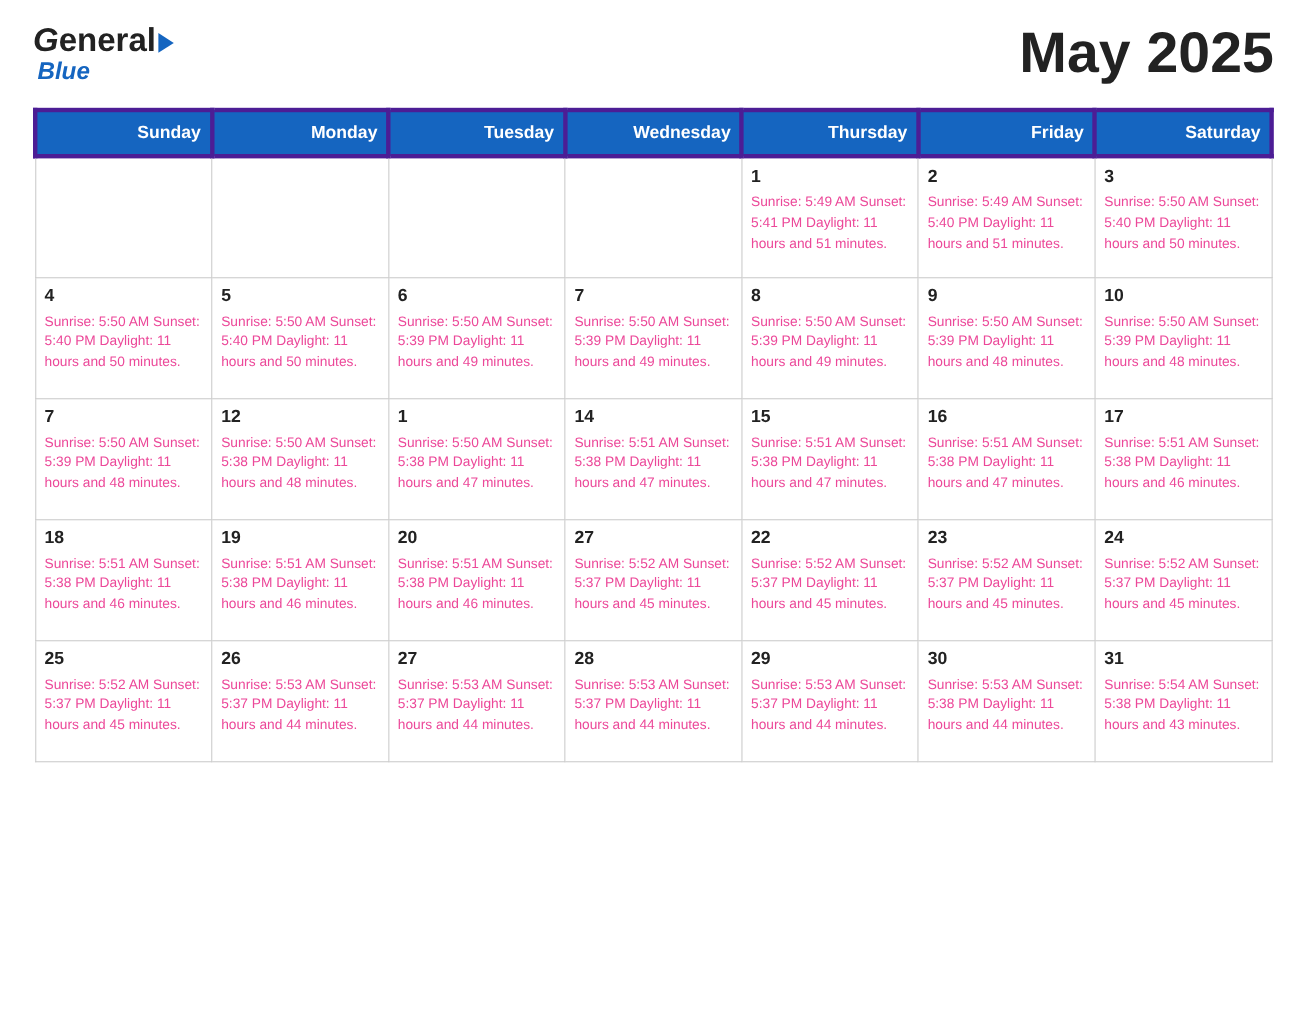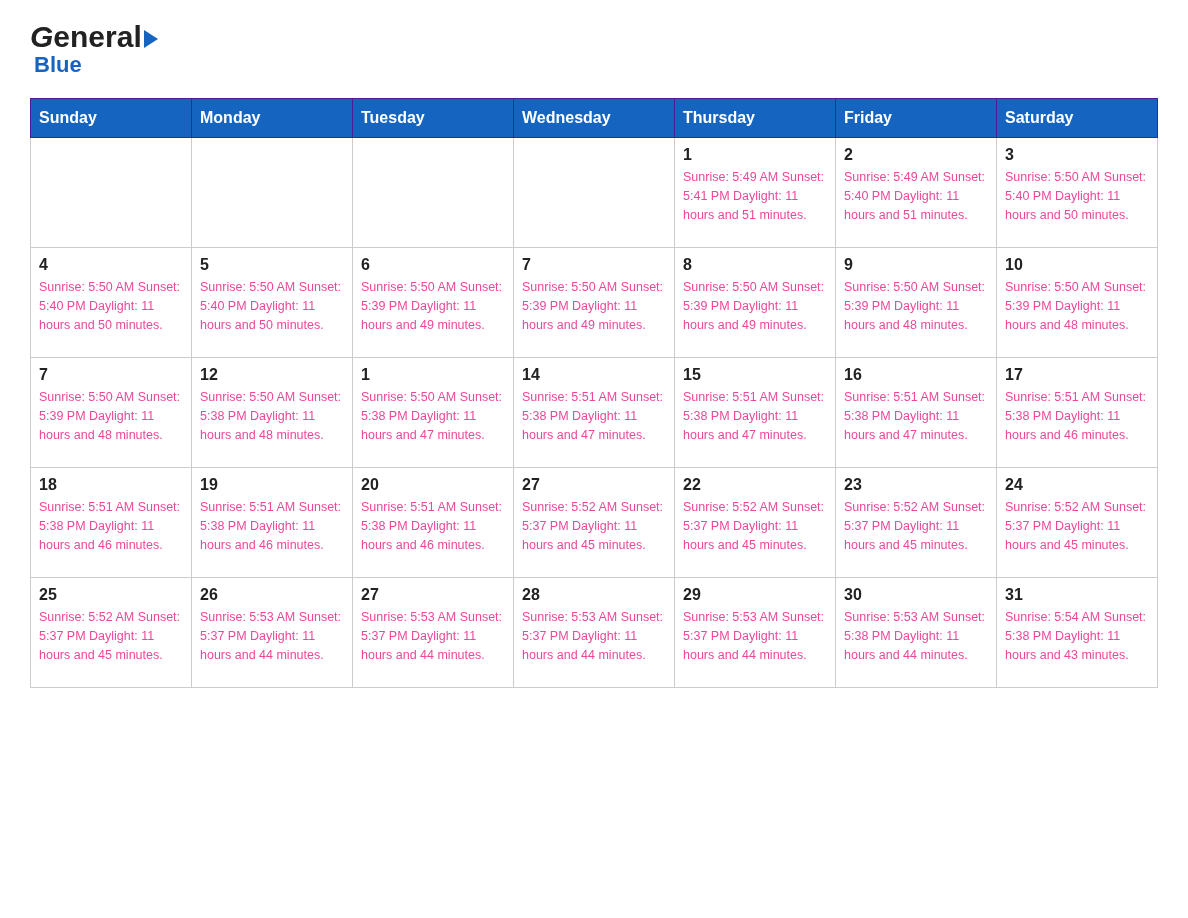--- a/index.html
+++ b/index.html
@@ -35,22 +35,22 @@
       width: 100%;
       border-collapse: collapse;
       table-layout: fixed;
     }
     .calendar th {
       background-color: #1565C0;
       color: #fff;
       font-size: 16px;
       font-weight: bold;
       padding: 10px 8px;
-      text-align: left;
-      border: 1px solid #4c1d95;
+      text-align: right;
+      border: 4px solid #4c1d95;
     }
     .calendar td {
       border: 1px solid #ccc;
       vertical-align: top;
       padding: 8px;
       height: 110px;
       width: 14.28%;
     }
     .day-number {
       font-size: 16px;
@@ -97,39 +97,41 @@
       border-left: 14px solid #1565C0;
       border-top: 9px solid transparent;
       border-bottom: 9px solid transparent;
       margin-left: 2px;
       margin-top: 4px;
     }
     .logo-bottom-row {
       font-size: 22px;
       font-weight: bold;
       color: #1565C0;
+      font-style: italic;
       margin-top: -2px;
       margin-left: 4px;
     }
   </style>
 </head>
 <body>
 
 <div class="header">
   <div class="logo-container">
     <div class="logo-main">
       <div class="logo-top-row">
         <span class="logo-g">G</span>
         <span class="logo-eneral">eneral</span>
         <span class="logo-triangle"></span>
       </div>
       <div class="logo-bottom-row">Blue</div>
     </div>
   </div>
   <div class="title-block">
+    <div class="month-year">May 2025</div>
   </div>
 </div>
 
 <table class="calendar">
   <thead>
     <tr>
       <th>Sunday</th>
       <th>Monday</th>
       <th>Tuesday</th>
       <th>Wednesday</th>

